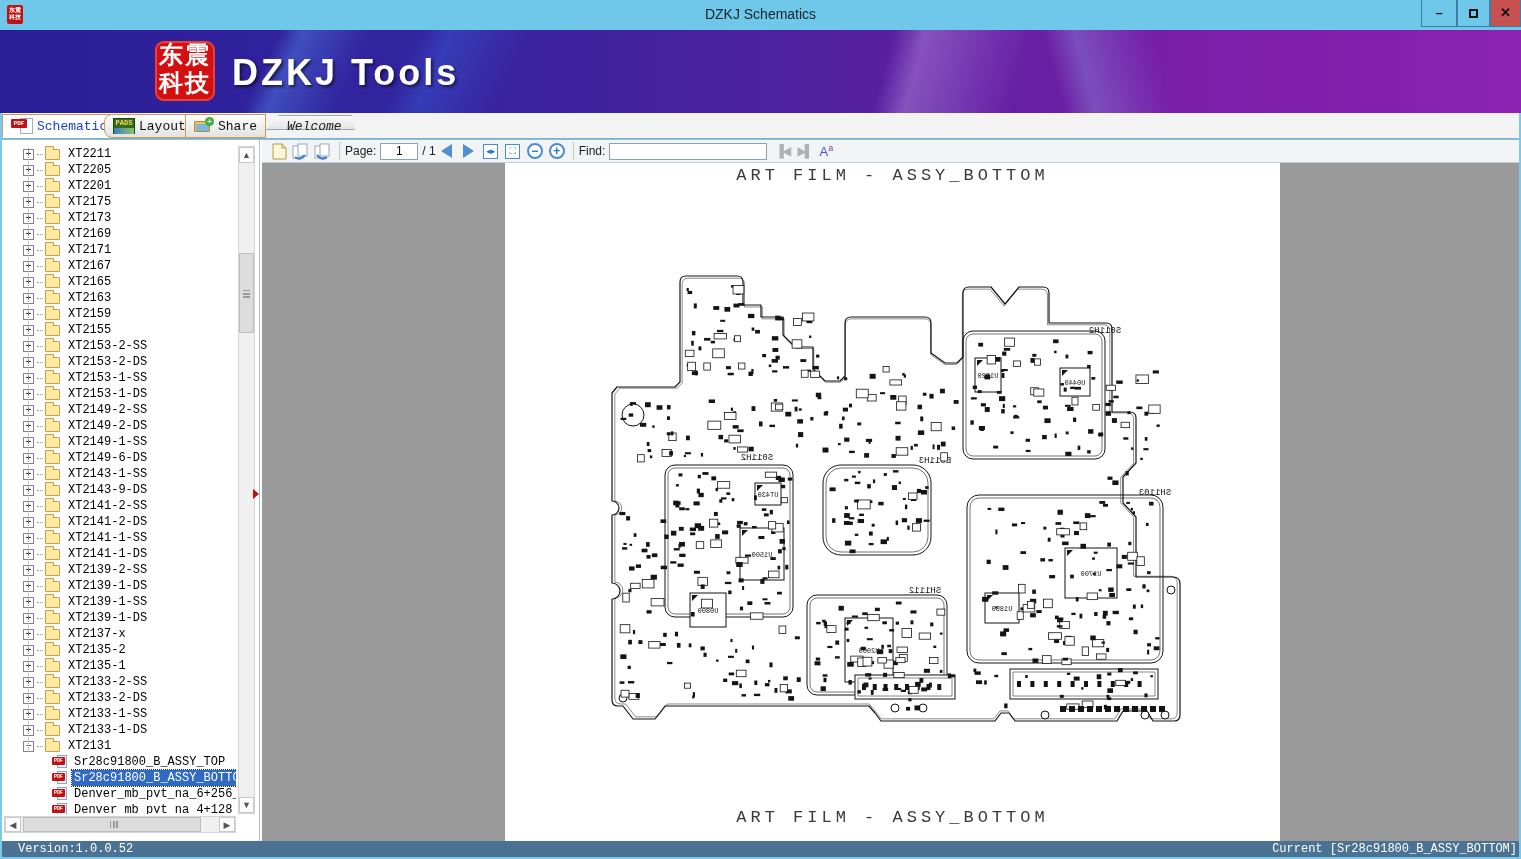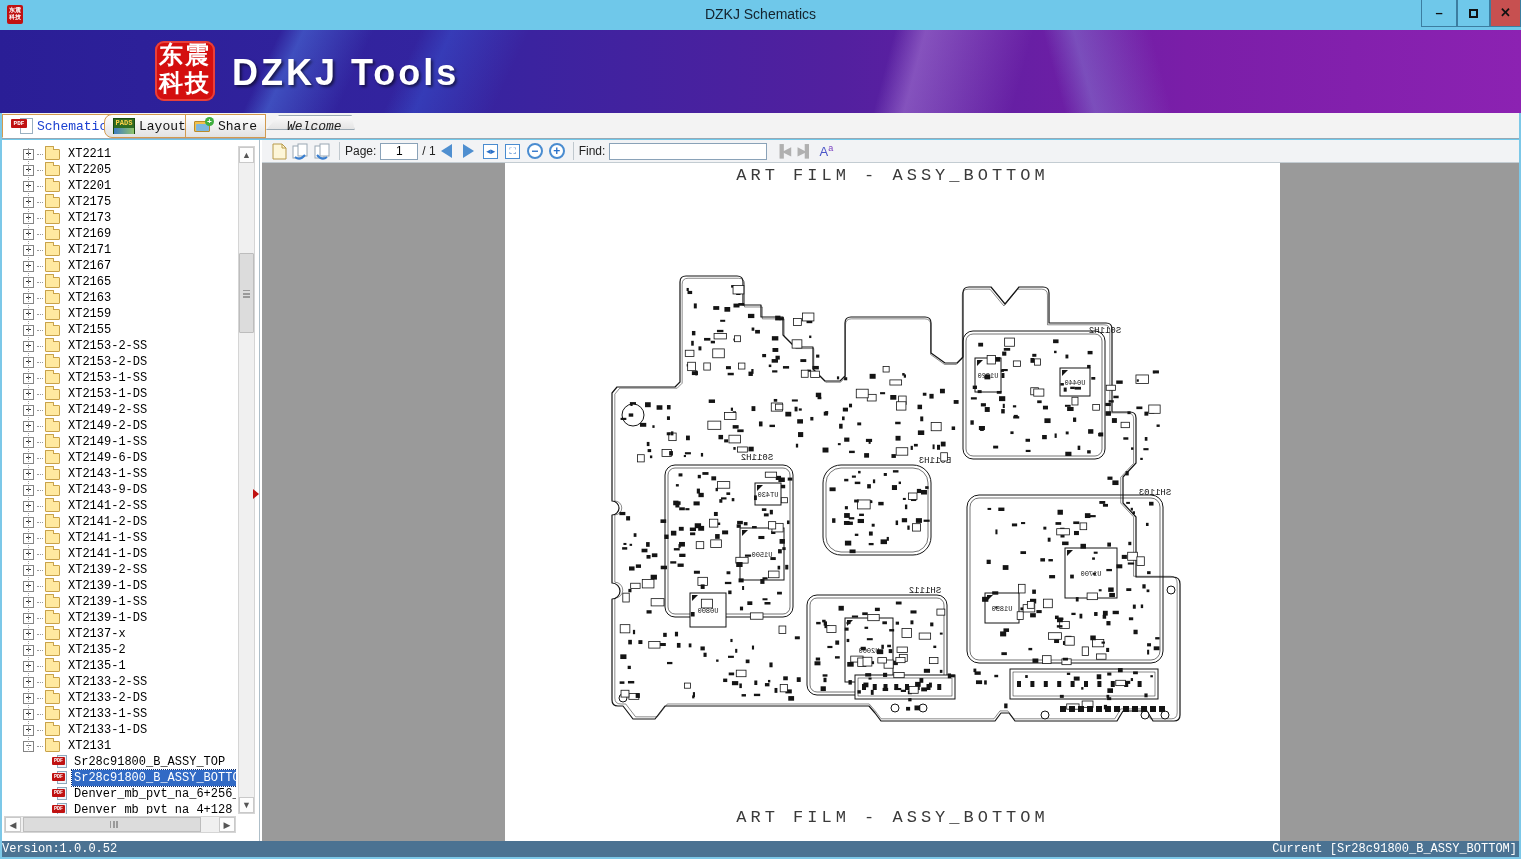--- a/index.html
+++ b/index.html
@@ -131,21 +131,21 @@
   .matchcase sup{color:#7a3fc0;font-size:9px;}
   .docarea{position:absolute;left:0;top:23px;right:0;bottom:0;background:#9a9a9a;overflow:hidden;}
   .page{position:absolute;left:243px;top:0;width:775px;height:678px;background:#fff;}
   .arttitle{position:absolute;left:0;width:100%;text-align:center;
       font-family:"Liberation Mono",monospace;font-size:17px;letter-spacing:4px;color:#3a3a3a;}
   .arttitle.top{top:3px;}
   .arttitle.bottom{bottom:14px;}
   
   .statusbar{position:absolute;left:0;top:841px;width:100%;height:16px;background:#4b7292;
       color:#fff;font-family:"Liberation Mono",monospace;font-size:12px;line-height:16px;}
-  .status-left{position:absolute;left:2px;}
+  .status-left{position:absolute;left:2px;padding-left:16px;}
   .status-right{position:absolute;right:4px;}
   .bottomstrip{position:absolute;left:0;top:857px;width:100%;height:2px;background:#7cc8e8;}
   .edgeL{position:absolute;left:0;top:113px;width:2px;bottom:2px;background:#7cc8e8;}
   .edgeR{position:absolute;right:0;top:113px;width:2px;bottom:2px;background:#7cc8e8;}
 </style>
 </head>
 <body>
 
 <div id="app">
 

